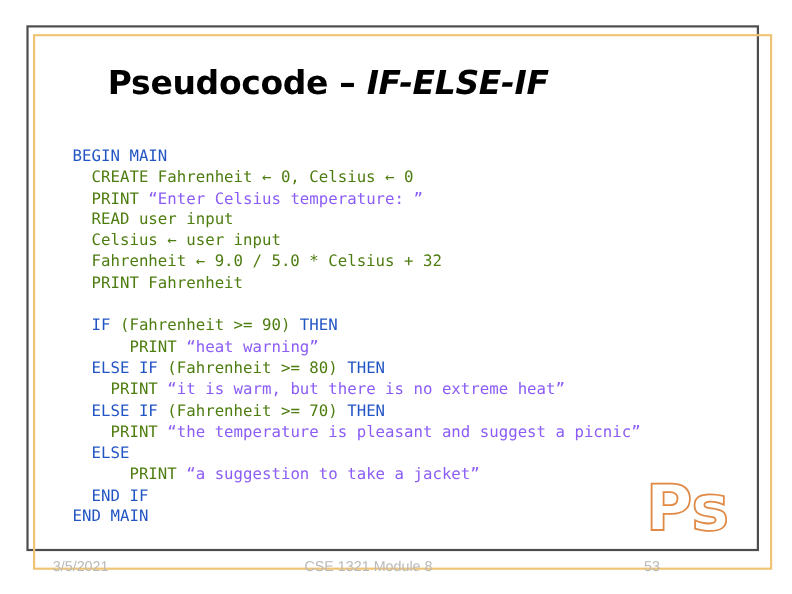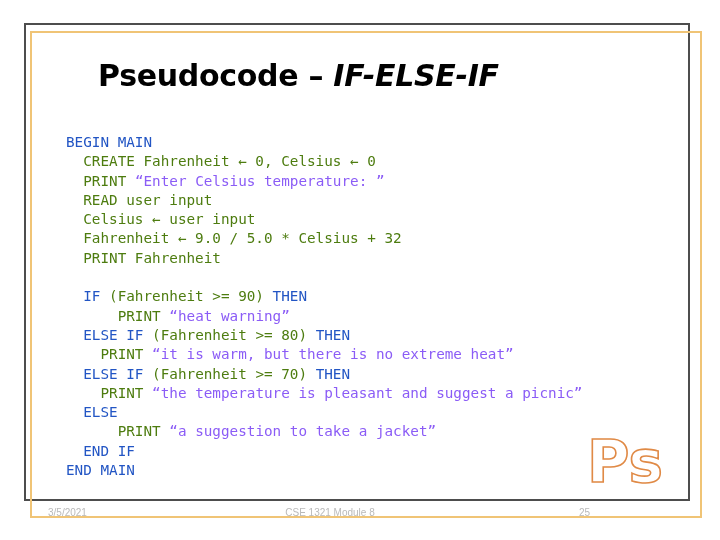--- a/index.html
+++ b/index.html
@@ -90,22 +90,23 @@
   .ps-logo svg { display: block; }
 
   
   .footer {
     position: absolute;
     left: 32px;
     top: 505px;
     width: 596px;
     height: 16px;
     font-family: "Liberation Sans", sans-serif;
-    font-size: 10px;
+    font-size: 13px;
     color: #b9b9b9;
+    padding-left: 10px;
   }
   .footer .f-left {
     position: absolute;
     left: 16px; top: 2px;
   }
   .footer .f-center {
     position: absolute;
     left: 0; right: 0; top: 2px;
     text-align: center;
   }
@@ -130,16 +131,16 @@
 
   <div class="ps-logo">
     <svg width="100" height="62" viewBox="0 0 100 62" xmlns="http://www.w3.org/2000/svg">
       <text x="2" y="52" font-family="DejaVu Sans, sans-serif" font-size="58" font-weight="bold" fill="none" stroke="#e08a46" stroke-width="1.6">Ps</text>
     </svg>
   </div>
 
   <div class="footer">
     <span class="f-left">3/5/2021</span>
     <span class="f-center">CSE 1321 Module 8</span>
-    <span class="f-right">25</span>
+    <span class="f-right">53</span>
   </div>
 
 </div>
 
 </body></html>

